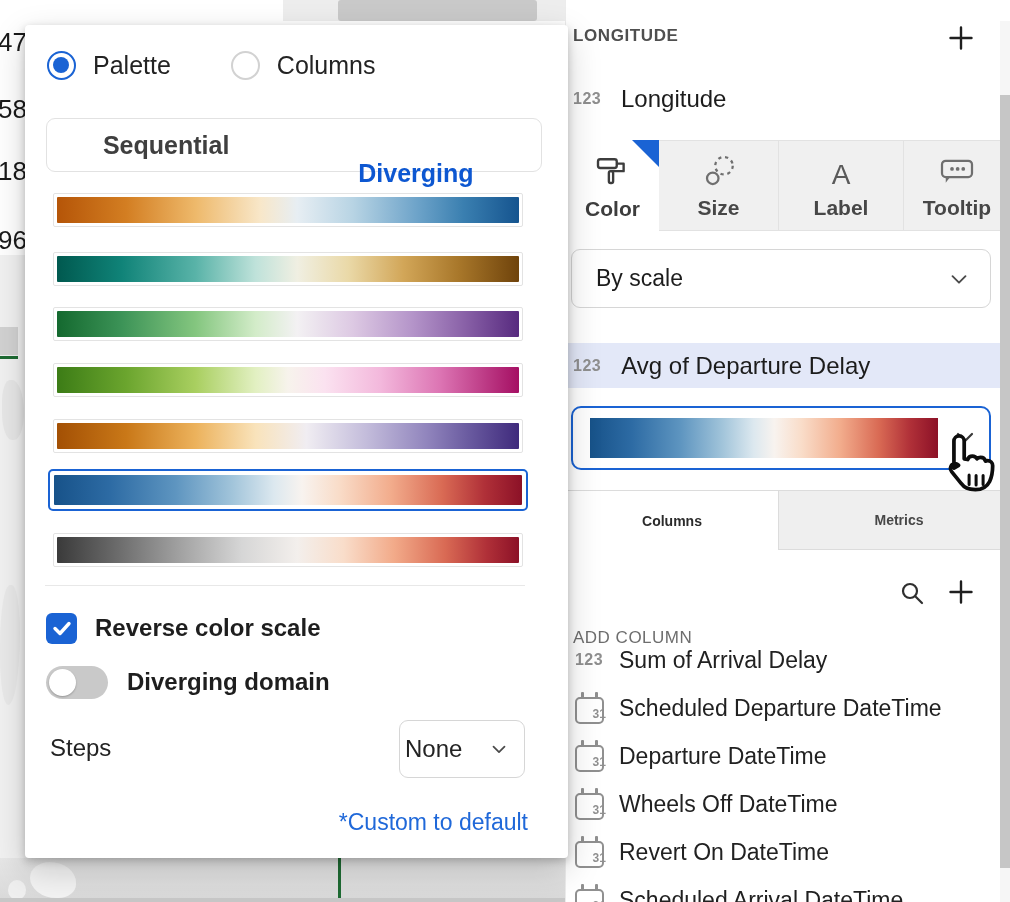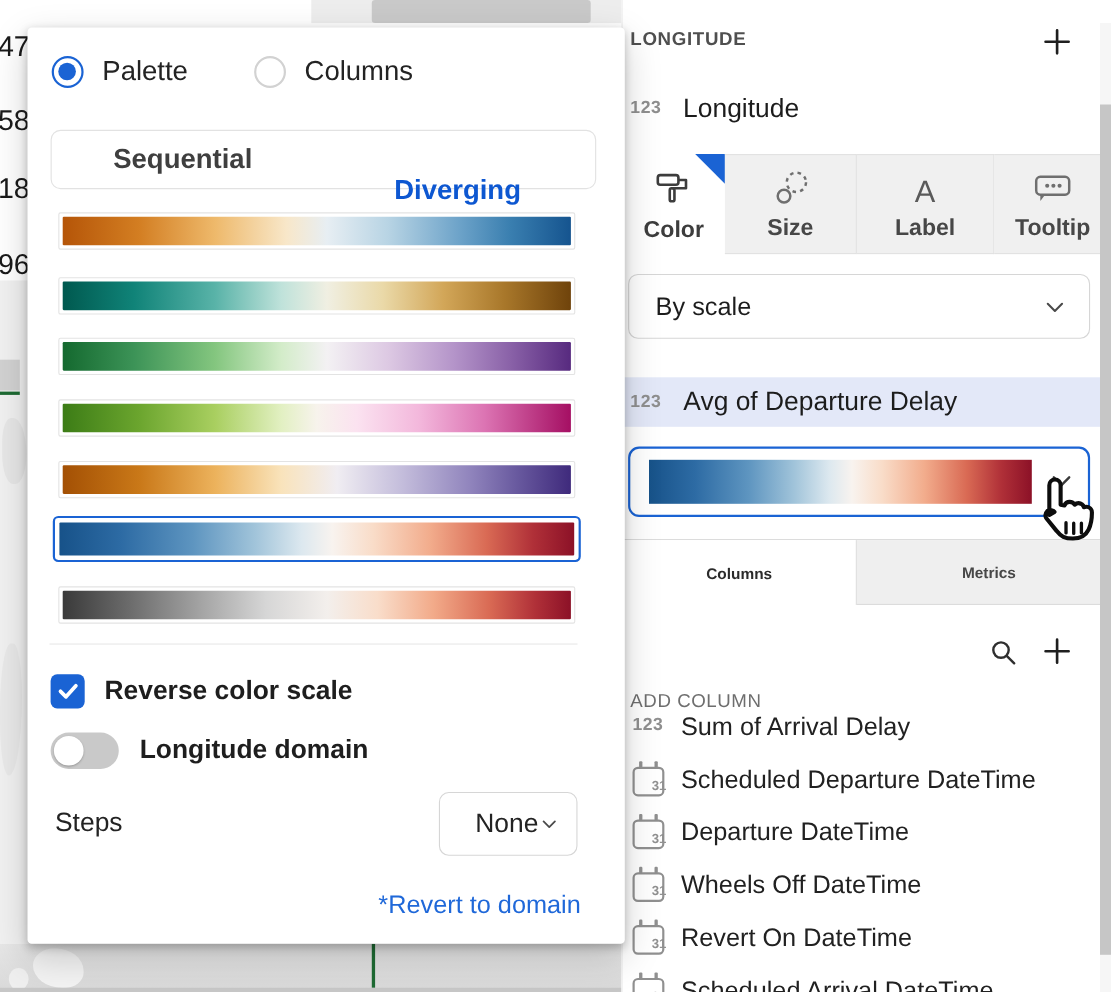--- a/index.html
+++ b/index.html
@@ -97,21 +97,21 @@
   .checkbox{width:31px;height:31px;border-radius:6px;background:#1a63d4;display:flex;align-items:center;justify-content:center;cursor:pointer;}
   .chk-label{margin-left:18px;font-size:24px;font-weight:600;color:#1e1e1e;}
 
   .tgl-row{position:absolute;left:21px;top:640px;height:34px;display:flex;align-items:center;}
   .toggle{width:62px;height:33px;border-radius:17px;background:#c9c9c9;position:relative;cursor:pointer;}
   .toggle .knob{position:absolute;left:3px;top:3px;width:27px;height:27px;border-radius:50%;background:#fff;box-shadow:0 1px 2px rgba(0,0,0,.25);}
   .tgl-label{margin-left:19px;font-size:24px;font-weight:600;color:#1e1e1e;}
 
   .steps-row{position:absolute;left:25px;top:695px;width:475px;height:60px;}
   .steps-label{position:absolute;left:0;top:14px;font-size:24px;color:#232323;}
-  .steps-btn{position:absolute;right:0;top:0;width:126px;height:58px;padding:0 14px 0 32px;justify-content:space-between;}
+  .steps-btn{position:absolute;right:0;top:0;width:126px;height:58px;padding:0 14px 0 5px;justify-content:space-between;}
   .steps-btn .sel-text{font-size:24px;color:#232323;}
 
   .revert{position:absolute;right:40px;top:784px;font-size:23px;color:#1f68d9;cursor:pointer;}
 
   svg{display:block;}
 </style>
 </head>
 <body>
 
 <div class="canvas">
@@ -334,29 +334,29 @@
           <polyline points="5,12.5 10,17.5 19,7.5" fill="none" stroke="#fff" stroke-width="3.4" stroke-linecap="round" stroke-linejoin="round"></polyline>
         </svg>
       </span>
       <span class="chk-label">Reverse color scale</span>
     </div>
 
     <div class="tgl-row">
       <span class="toggle">
           <span class="knob"></span>
         </span>
-      <span class="tgl-label">Longitude domain</span>
+      <span class="tgl-label">Diverging domain</span>
     </div>
 
     <div class="steps-row">
       <span class="steps-label">Steps</span>
       <div class="select steps-btn">
         <span class="sel-text">None</span>
         <svg width="22" height="22" viewBox="0 0 28 28">
           <polyline points="7,11 14,18 21,11" fill="none" stroke="#4a4a4a" stroke-width="2.2" stroke-linecap="round" stroke-linejoin="round"></polyline>
         </svg>
       </div>
     </div>
 
-    <div class="revert">*Revert to domain</div>
+    <div class="revert">*Custom to default</div>
   </div>
 
 </div>
 
 </body></html>

